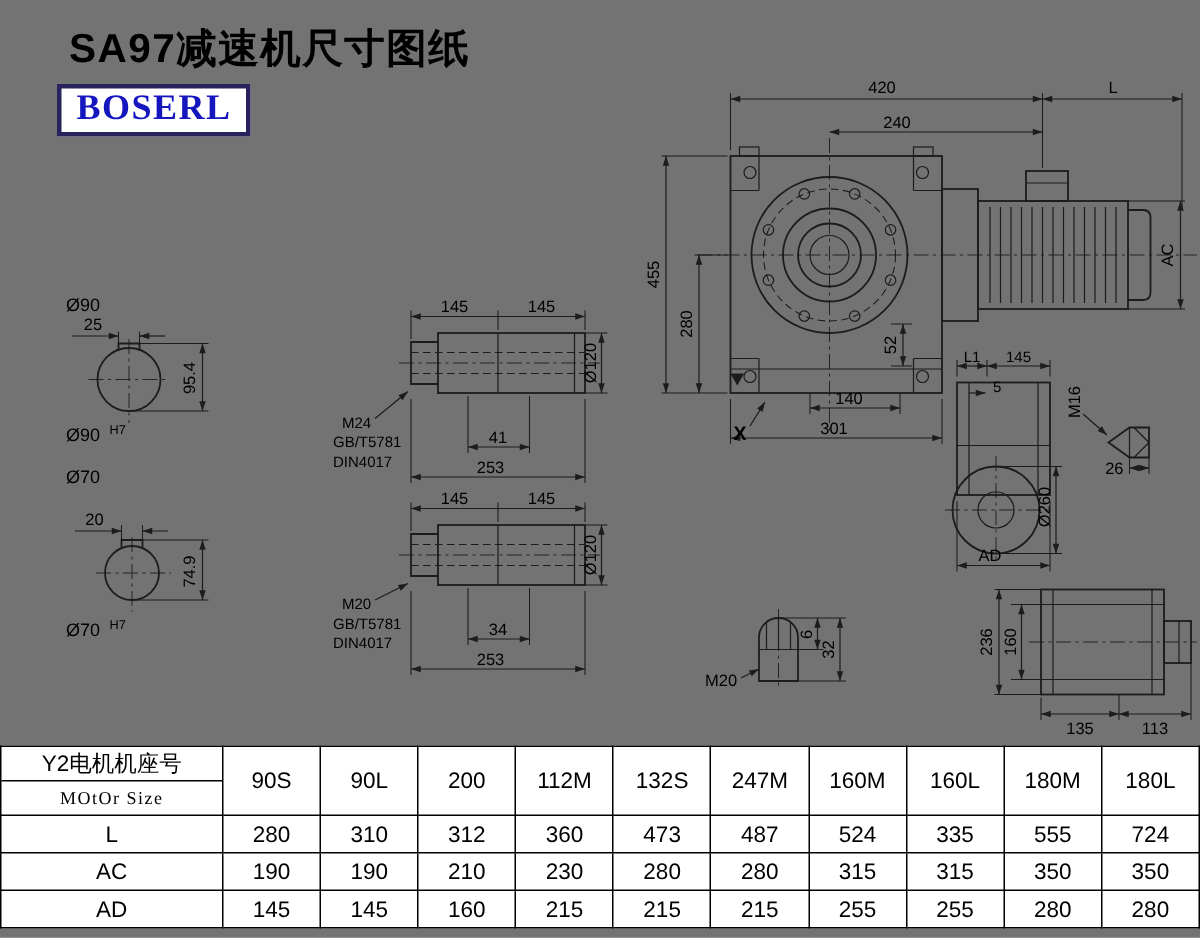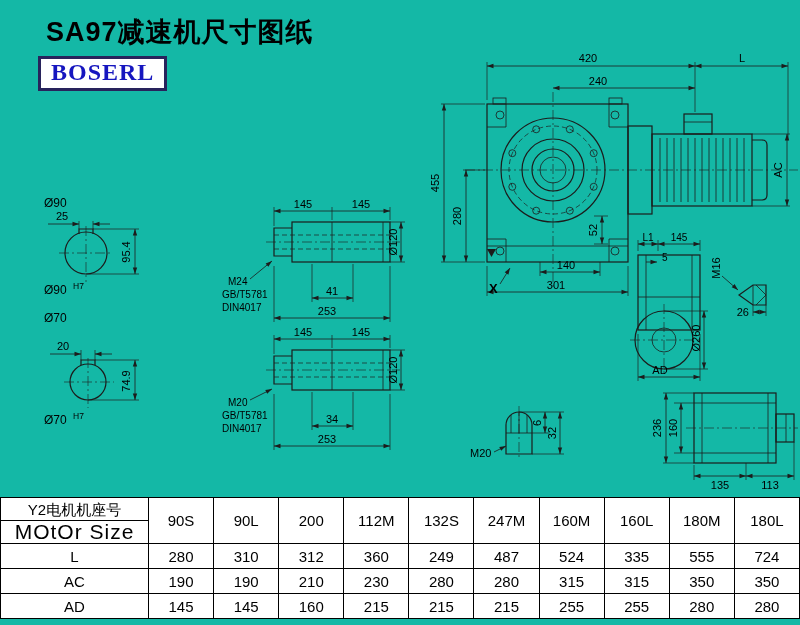--- a/index.html
+++ b/index.html
@@ -1,36 +1,36 @@
 <!DOCTYPE html>
 <html><head>
 <meta charset="utf-8">
 <style>
   * { margin:0; padding:0; box-sizing:border-box; }
   body { width:800px; height:625px; background:#fff; font-family:"Liberation Sans",sans-serif; }
-  .page { position:relative; width:800px; height:625px; background:#14b8a6; overflow:hidden; }
+  .page { position:relative; width:800px; height:625px; background:#737373; overflow:hidden; }
   .title { position:absolute; left:46px; top:14px; font-size:27px; font-weight:bold; color:#000; letter-spacing:1px; white-space:nowrap; }
   .brand { position:absolute; left:38px; top:56px; border:3px solid #28235c; color:#1616bf;
            font-family:"Liberation Serif",serif; font-weight:bold; font-size:24px;
            padding:0 10px 2px 10px; letter-spacing:1px; background:#fff;text-align:center; }
   svg.drawing { position:absolute; left:0; top:0; }
   svg text { font-family:"Liberation Sans",sans-serif; font-size:11px; fill:#000; }
   .t12 { font-size:12px; } .t10 { font-size:10px; } .t8 { font-size:8.5px; } .tb { font-size:13px; font-weight:bold; }
   .ln  { fill:none; stroke:#1c1c1c; stroke-width:1.2; }
   .thin{ fill:none; stroke:#1c1c1c; stroke-width:0.8; }
   .ext { fill:none; stroke:#1c1c1c; stroke-width:0.7; }
   .dim { fill:none; stroke:#1c1c1c; stroke-width:0.8; }
   .cl  { fill:none; stroke:#1c1c1c; stroke-width:0.6; stroke-dasharray:10 3 2 3; }
   .hid { fill:none; stroke:#1c1c1c; stroke-width:0.7; stroke-dasharray:5 3; }
   table.dims { position:absolute; left:0; top:497px; width:800px; border-collapse:collapse; table-layout:fixed; background:#fff; }
   table.dims td { border:1.6px solid #000; text-align:center; vertical-align:middle; font-size:15px; color:#000; height:25px; padding:0; }
   table.dims td.hd { height:46px; }
   td.c1 { padding:0; }
   .h1 { border-bottom:1.6px solid #000; height:23px; line-height:23px; font-size:15px; }
-  .h2 { height:22px; line-height:22px; font-size:21px; letter-spacing:1px; }
+  .h2 { height:22px; line-height:22px; font-size:12px; letter-spacing:1px;font-family:Liberation Serif, serif; }
 </style>
 </head>
 <body>
 
 <div class="page">
 
   <div class="title">SA97减速机尺寸图纸</div>
   <div class="brand">BOSERL</div>
 
   <svg class="drawing" width="800" height="495" viewBox="0 0 800 495">
@@ -284,21 +284,21 @@
       <td class="hd">160L</td>
       <td class="hd">180M</td>
       <td class="hd">180L</td>
     </tr>
     <tr>
       <td>L</td>
       <td>280</td>
       <td>310</td>
       <td>312</td>
       <td>360</td>
-      <td>249</td>
+      <td>473</td>
       <td>487</td>
       <td>524</td>
       <td>335</td>
       <td>555</td>
       <td>724</td>
     </tr>
     <tr>
       <td>AC</td>
       <td>190</td>
       <td>190</td>

